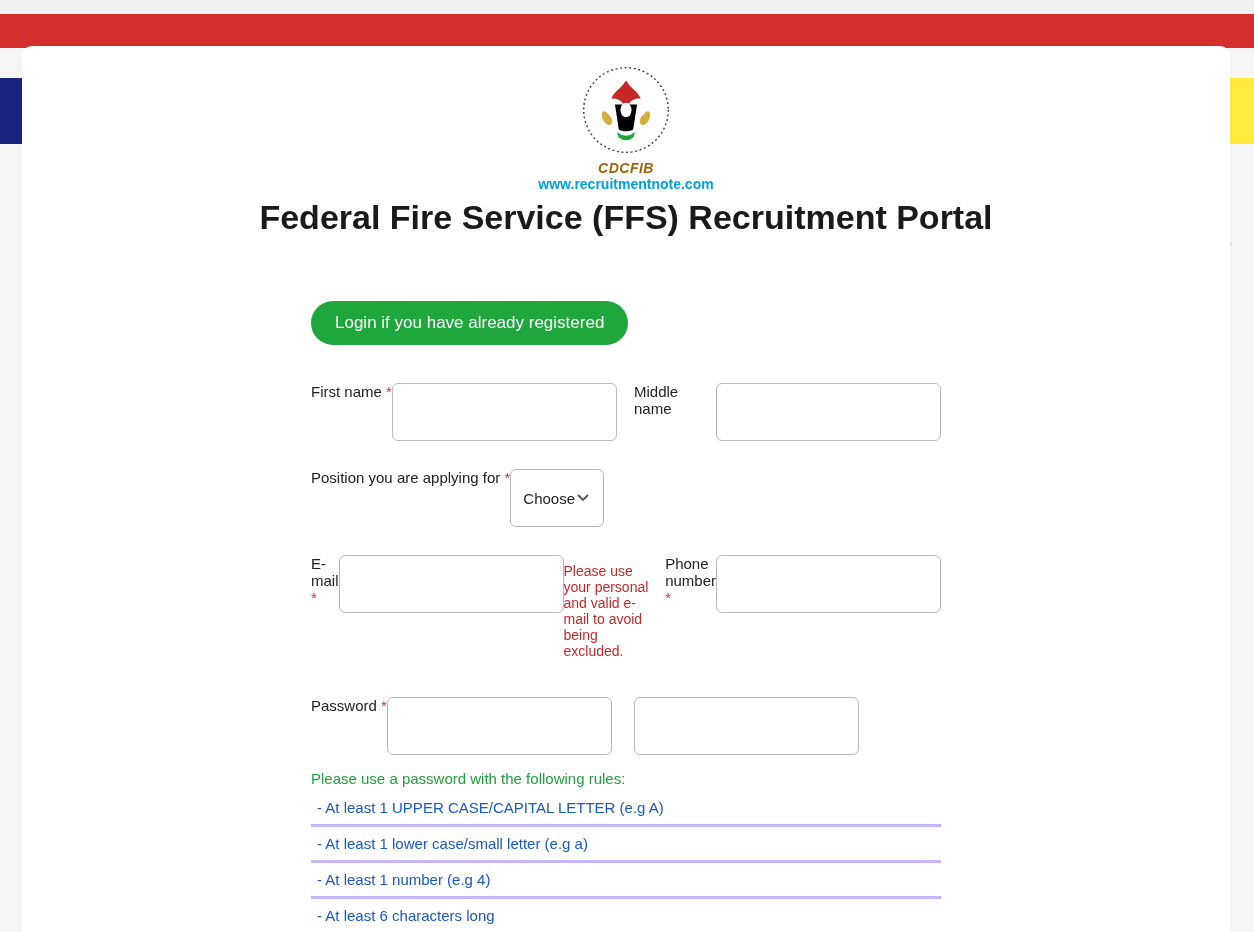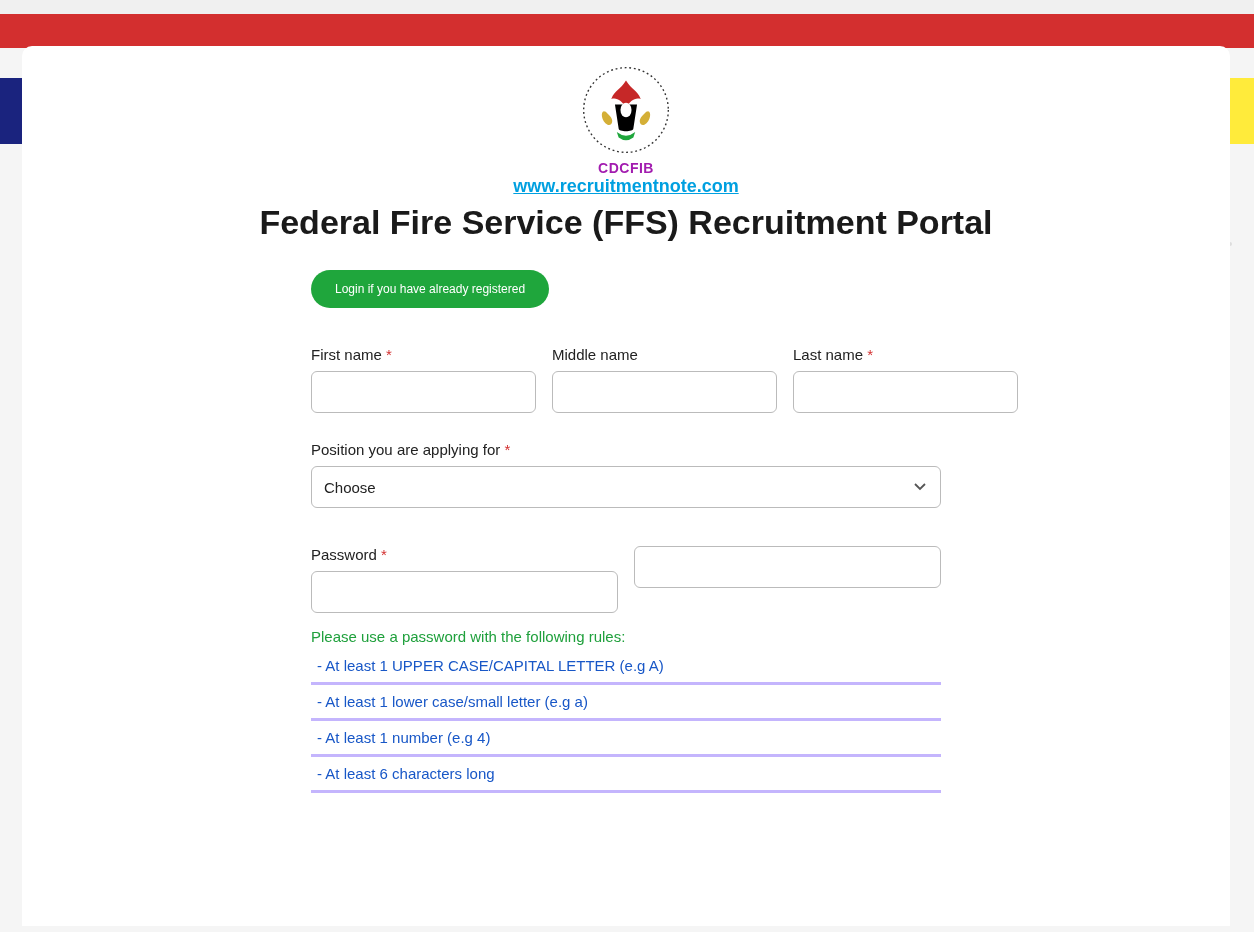--- a/index.html
+++ b/index.html
@@ -58,49 +58,50 @@
       top: -2px;
       min-height: 880px;
     }
     .logo-wrap { text-align: center; }
     .logo {
       width: 92px; height: 92px;
       margin: 0 auto 4px auto;
       display: flex; align-items: center; justify-content: center;
     }
     .logo svg { width: 92px; height: 92px; }
-    .cdcfib { color: #a21caf; font-weight: bold; font-size: 14px; letter-spacing: 0.5px; }
-    .url { color: #00a0e0; font-weight: bold; font-size: 18px; text-decoration: underline; }
+    .cdcfib { color: #a16207; font-weight: bold; font-size: 14px; letter-spacing: 0.5px; font-style: italic; }
+    .url { color: #00a0e0; font-weight: bold; font-size: 14px; }
     .title {
       font-size: 34px;
       font-weight: 700;
       margin-top: 6px;
       color: #1a1a1a;
     }
     .form-area {
       width: 630px;
       margin: 28px auto 0 auto;
     }
     .login-btn {
       background: #1fa63c;
       color: #fff;
       border: none;
       border-radius: 32px;
       padding: 12px 24px;
-      font-size: 12px;
+      font-size: 17px;
       cursor: pointer;
+      margin-top: 36px;
     }
     .row { display: flex; gap: 16px; margin-top: 38px; }
     .row.mid { margin-top: 28px; justify-content: flex-end; }
     .row.mid2 { }
-    .col { flex: 1; display: flex; flex-direction: column; }
+    .col { flex: 1; display: flex; flex-direction: row; }
     .label { font-size: 15px; color: #222; margin-bottom: 8px; }
     .req { color: #d32f2f; }
     input[type=text], input[type=password], .select {
-      height: 42px;
+      height: 58px;
       border: 1px solid #bbb;
       border-radius: 6px;
       padding: 0 12px;
       font-size: 15px;
       background: #fff;
     }
     .select {
       display: flex;
       align-items: center;
       justify-content: space-between;
@@ -176,40 +177,47 @@
 
     <div class="row">
       <div class="col">
         <div class="label"><span>First name</span> <span class="req">*</span></div>
         <input type="text" style="">
       </div>
       <div class="col">
         <div class="label">Middle name</div>
         <input type="text" style="">
       </div>
-      <div class="col">
-        <div class="label"><span>Last name</span> <span class="req">*</span></div>
-        <input type="text" style="">
-      </div>
     </div>
 
     <div class="row mid">
       <div class="col">
         <div class="label"><span>Position you are applying for</span> <span class="req">*</span></div>
         <div class="select">
           <span>Choose</span>
           <span class="chev">
             <svg width="16" height="16" viewBox="0 0 16 16">
                 <path d="M3 6 L8 11 L13 6" fill="none" stroke="#555" stroke-width="1.8"></path>
               </svg>
           </span>
         </div>
       </div>
     </div>
 
+    <div class="row mid">
+      <div class="col" style="flex:2">
+        <div class="label"><span>E-mail</span> <span class="req">*</span></div>
+        <input type="text" style="">
+        <div class="warn">Please use your personal and valid e-mail to avoid being excluded.</div>
+      </div>
+      <div class="col" style="flex:1">
+        <div class="label"><span>Phone number</span> <span class="req">*</span></div>
+        <input type="text" style="">
+      </div>
+    </div>
 
     <div class="row mid2">
       <div class="col">
         <div class="label"><span>Password</span> <span class="req">*</span></div>
         <input type="password" style="">
       </div>
       <div class="col">
         <input type="password" style="">
       </div>
     </div>

